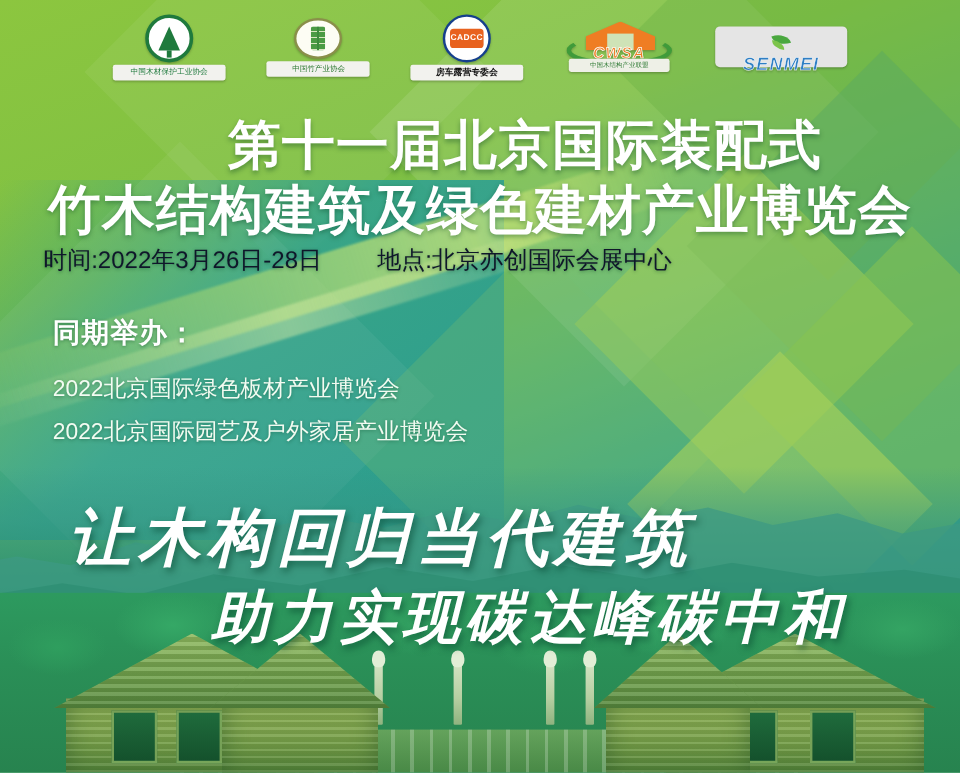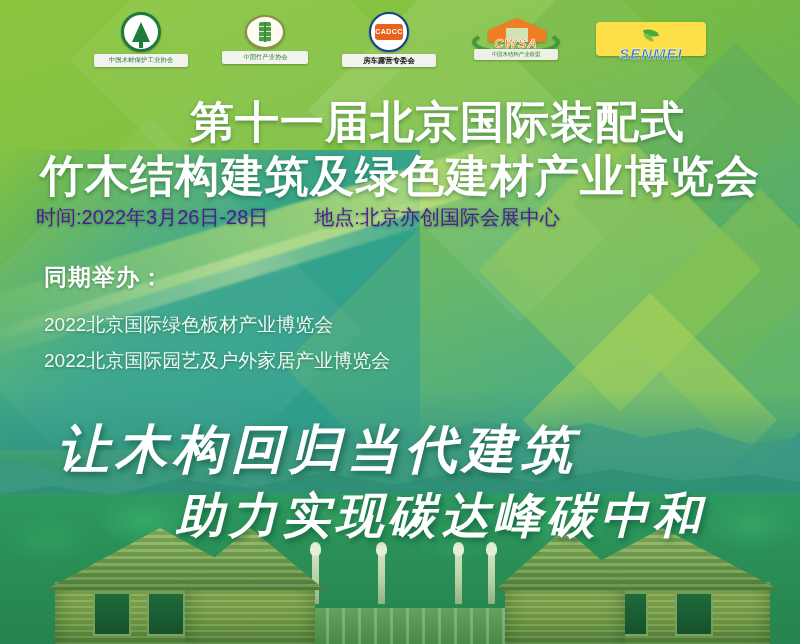--- a/index.html
+++ b/index.html
@@ -177,21 +177,21 @@
     border:4px solid #3f9b3a;border-radius:50%/60%;border-top-color:transparent;box-sizing:border-box;}
   .lg4-txt{position:absolute;left:0;top:20px;width:92px;text-align:center;
     font-size:13px;font-weight:bold;font-style:italic;color:#ef7d23;
     -webkit-text-stroke:.6px #fff;letter-spacing:1px;}
   .lg4-cap{position:absolute;left:4px;top:33px;width:84px;height:11px;background:#eef0e7;border-radius:2px;
     display:flex;align-items:center;justify-content:center;overflow:hidden;}
   .lg4-cap span{font-size:6px;color:#2f7a34;white-space:nowrap;transform:scale(.9);}
 
   
   .lg5{position:relative;width:110px;height:34px;display:flex;align-items:center;gap:2px;
-       background:#fde047;border-radius:4px;padding:3px 5px;box-sizing:border-box;}
+       background:#e5e5e5;border-radius:4px;padding:3px 5px;box-sizing:border-box;}
   .lg5-leaf{width:18px;height:18px;position:relative;flex:none;}
   .lg5-leaf:before{content:"";position:absolute;left:2px;top:3px;width:14px;height:10px;
     background:#4aa83f;border-radius:0 100% 0 100%;transform:rotate(-18deg);}
   .lg5-leaf:after{content:"";position:absolute;left:1px;top:9px;width:11px;height:7px;
     background:#7cc44a;border-radius:0 100% 0 100%;transform:rotate(8deg);}
   .lg5-txt{font-size:15px;font-weight:bold;font-style:italic;color:#2f7fc4;letter-spacing:1px;
     -webkit-text-stroke:.4px #fff;}
 
   
   .smie{position:absolute;left:36px;top:92px;width:146px;height:50px;}
@@ -210,21 +210,21 @@
   .title-l1{
     margin-left:190px;font-size:44px;font-weight:bold;line-height:52px;color:#ffffff;
     letter-spacing:1px;text-shadow:0 2px 4px rgba(0,60,30,.40);
   }
   .title-l2{
     margin-left:40px;margin-top:2px;font-size:44px;font-weight:bold;line-height:52px;color:#ffffff;
     letter-spacing:1px;text-shadow:0 2px 4px rgba(0,60,30,.40);
   }
 
   .meta{position:absolute;left:36px;top:204px;width:740px;
-    font-size:20px;color:#4c1d95;line-height:26px;text-shadow:0 1px 3px rgba(0,60,30,.45);
+    font-size:20px;color:#0f172a;line-height:26px;text-shadow:0 1px 3px rgba(0,60,30,.45);
     display:flex;gap:46px;}
 
   .concurrent{position:absolute;left:44px;top:262px;width:560px;}
   .concurrent-h{font-size:23px;font-weight:bold;color:#ffffff;letter-spacing:1px;
     text-shadow:0 1px 3px rgba(0,60,30,.45);margin-bottom:14px;}
   .concurrent-item{font-size:19px;color:#f2fbf1;line-height:36px;
     text-shadow:0 1px 3px rgba(0,60,30,.40);}
 
   
   .slogan1{

